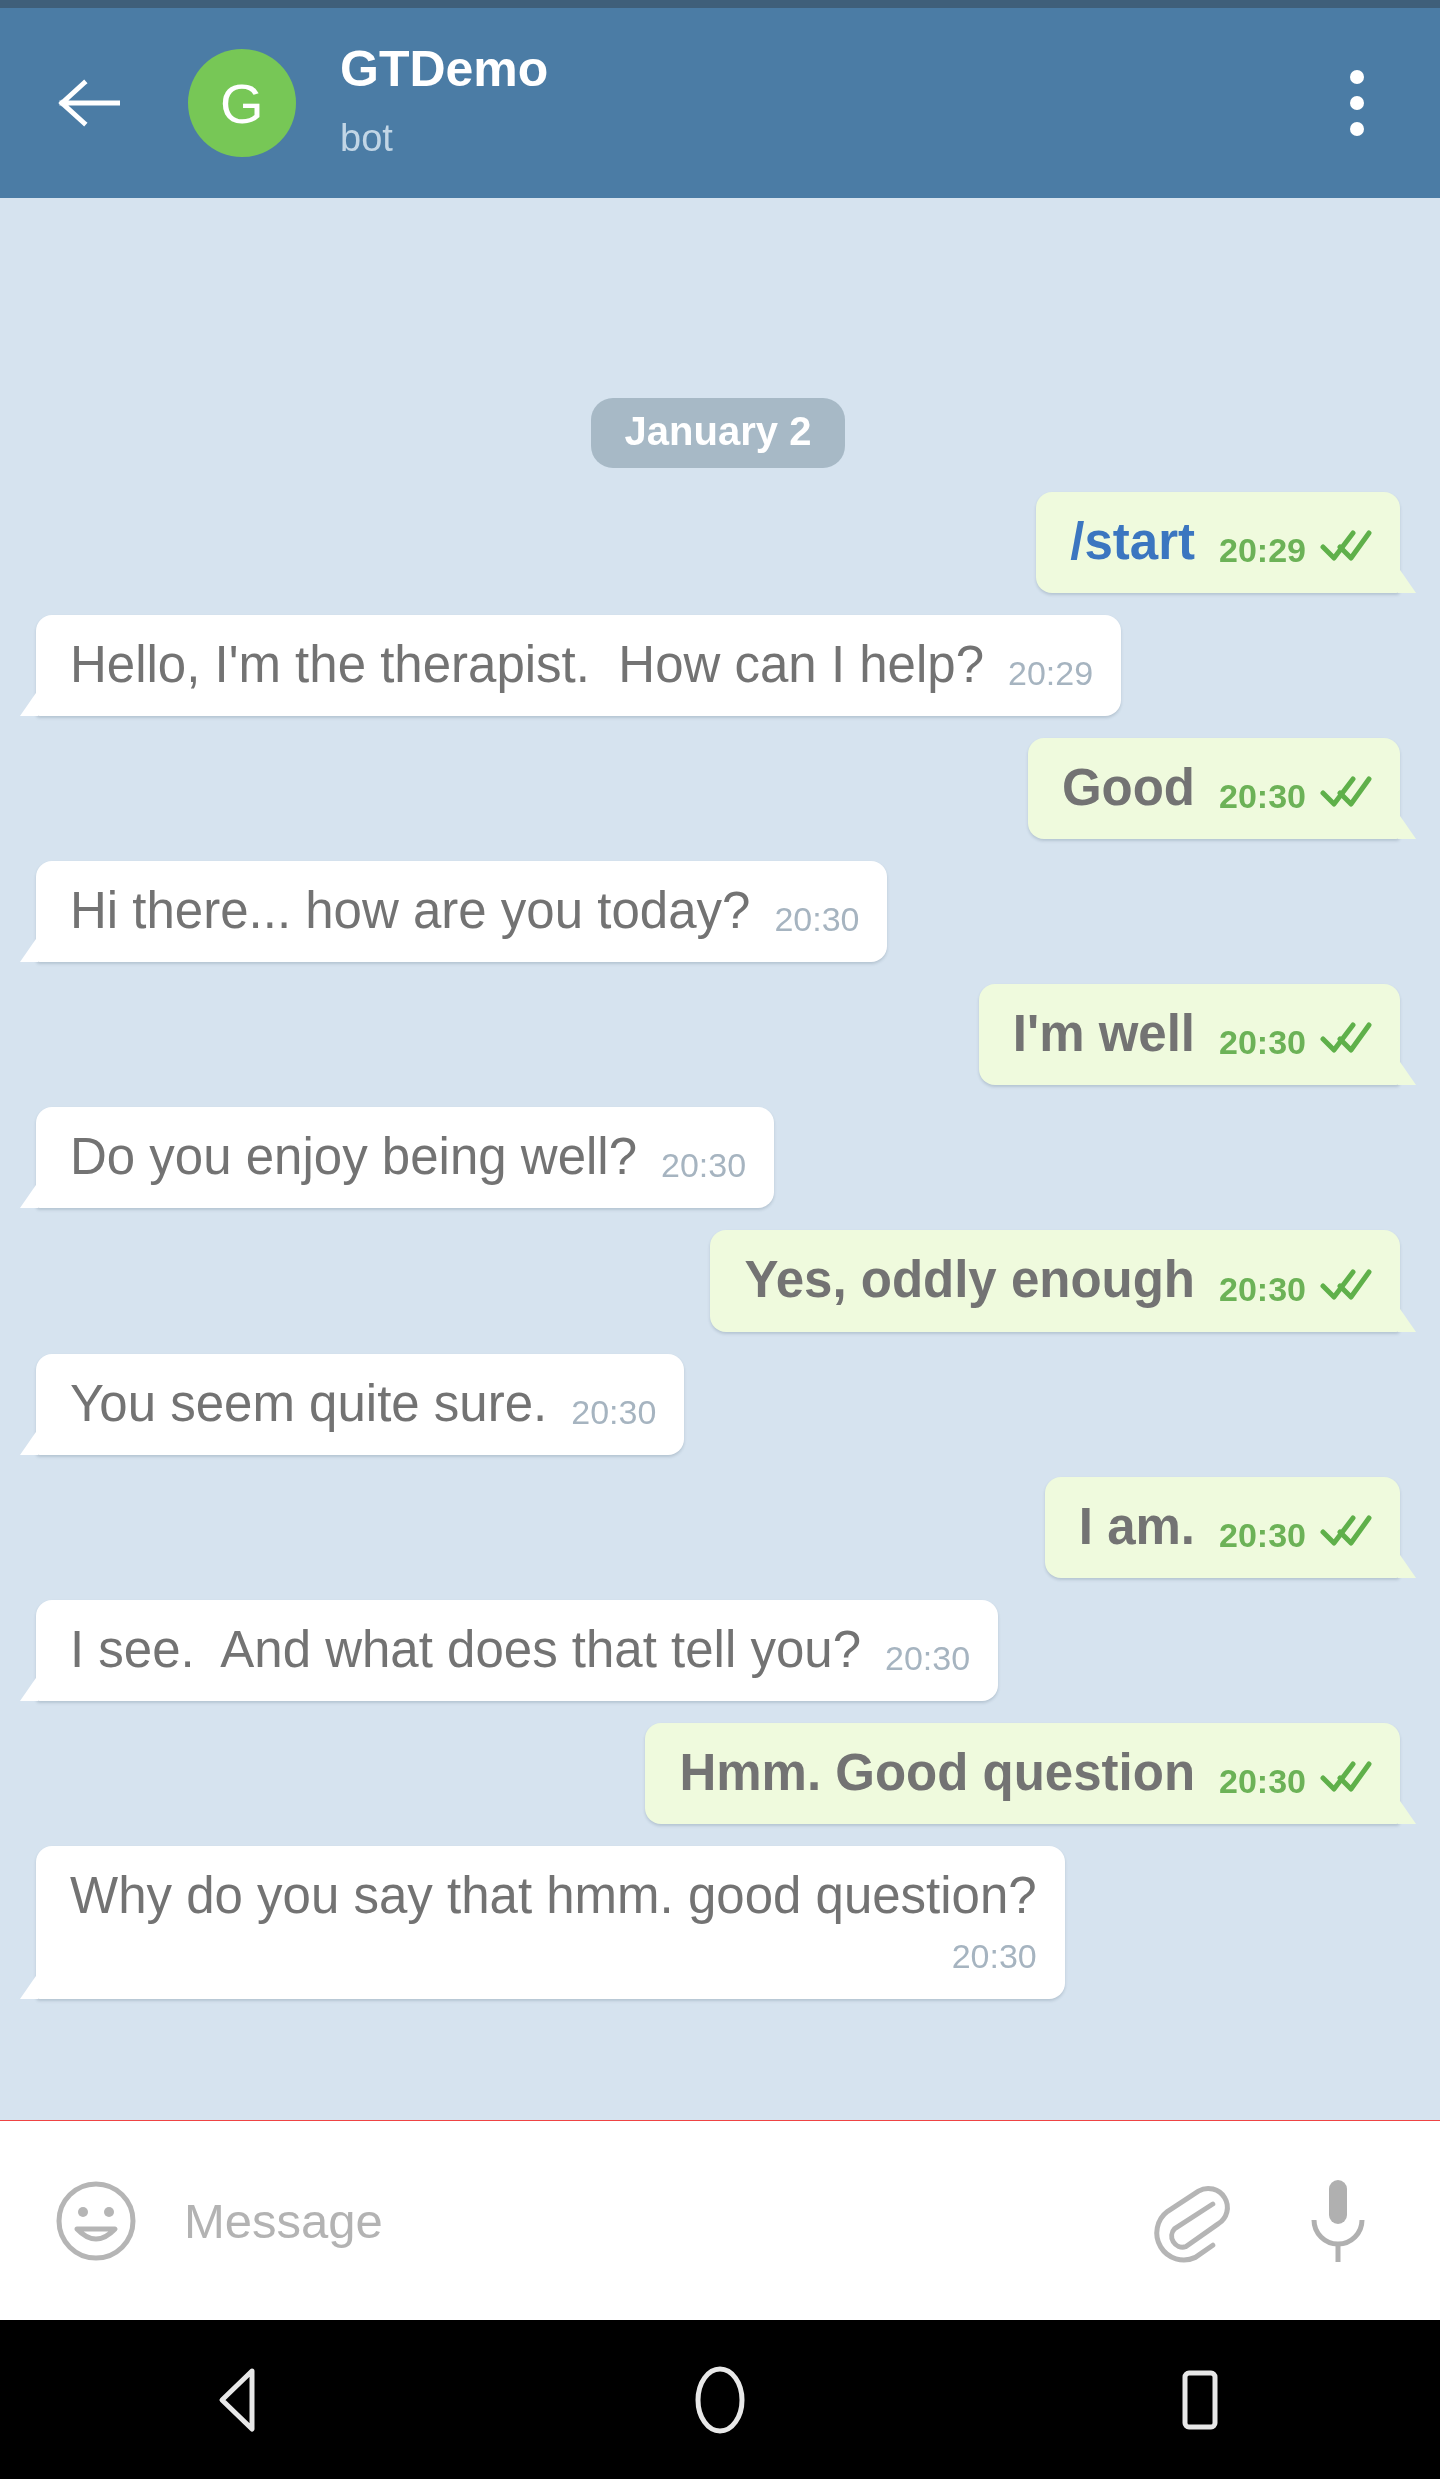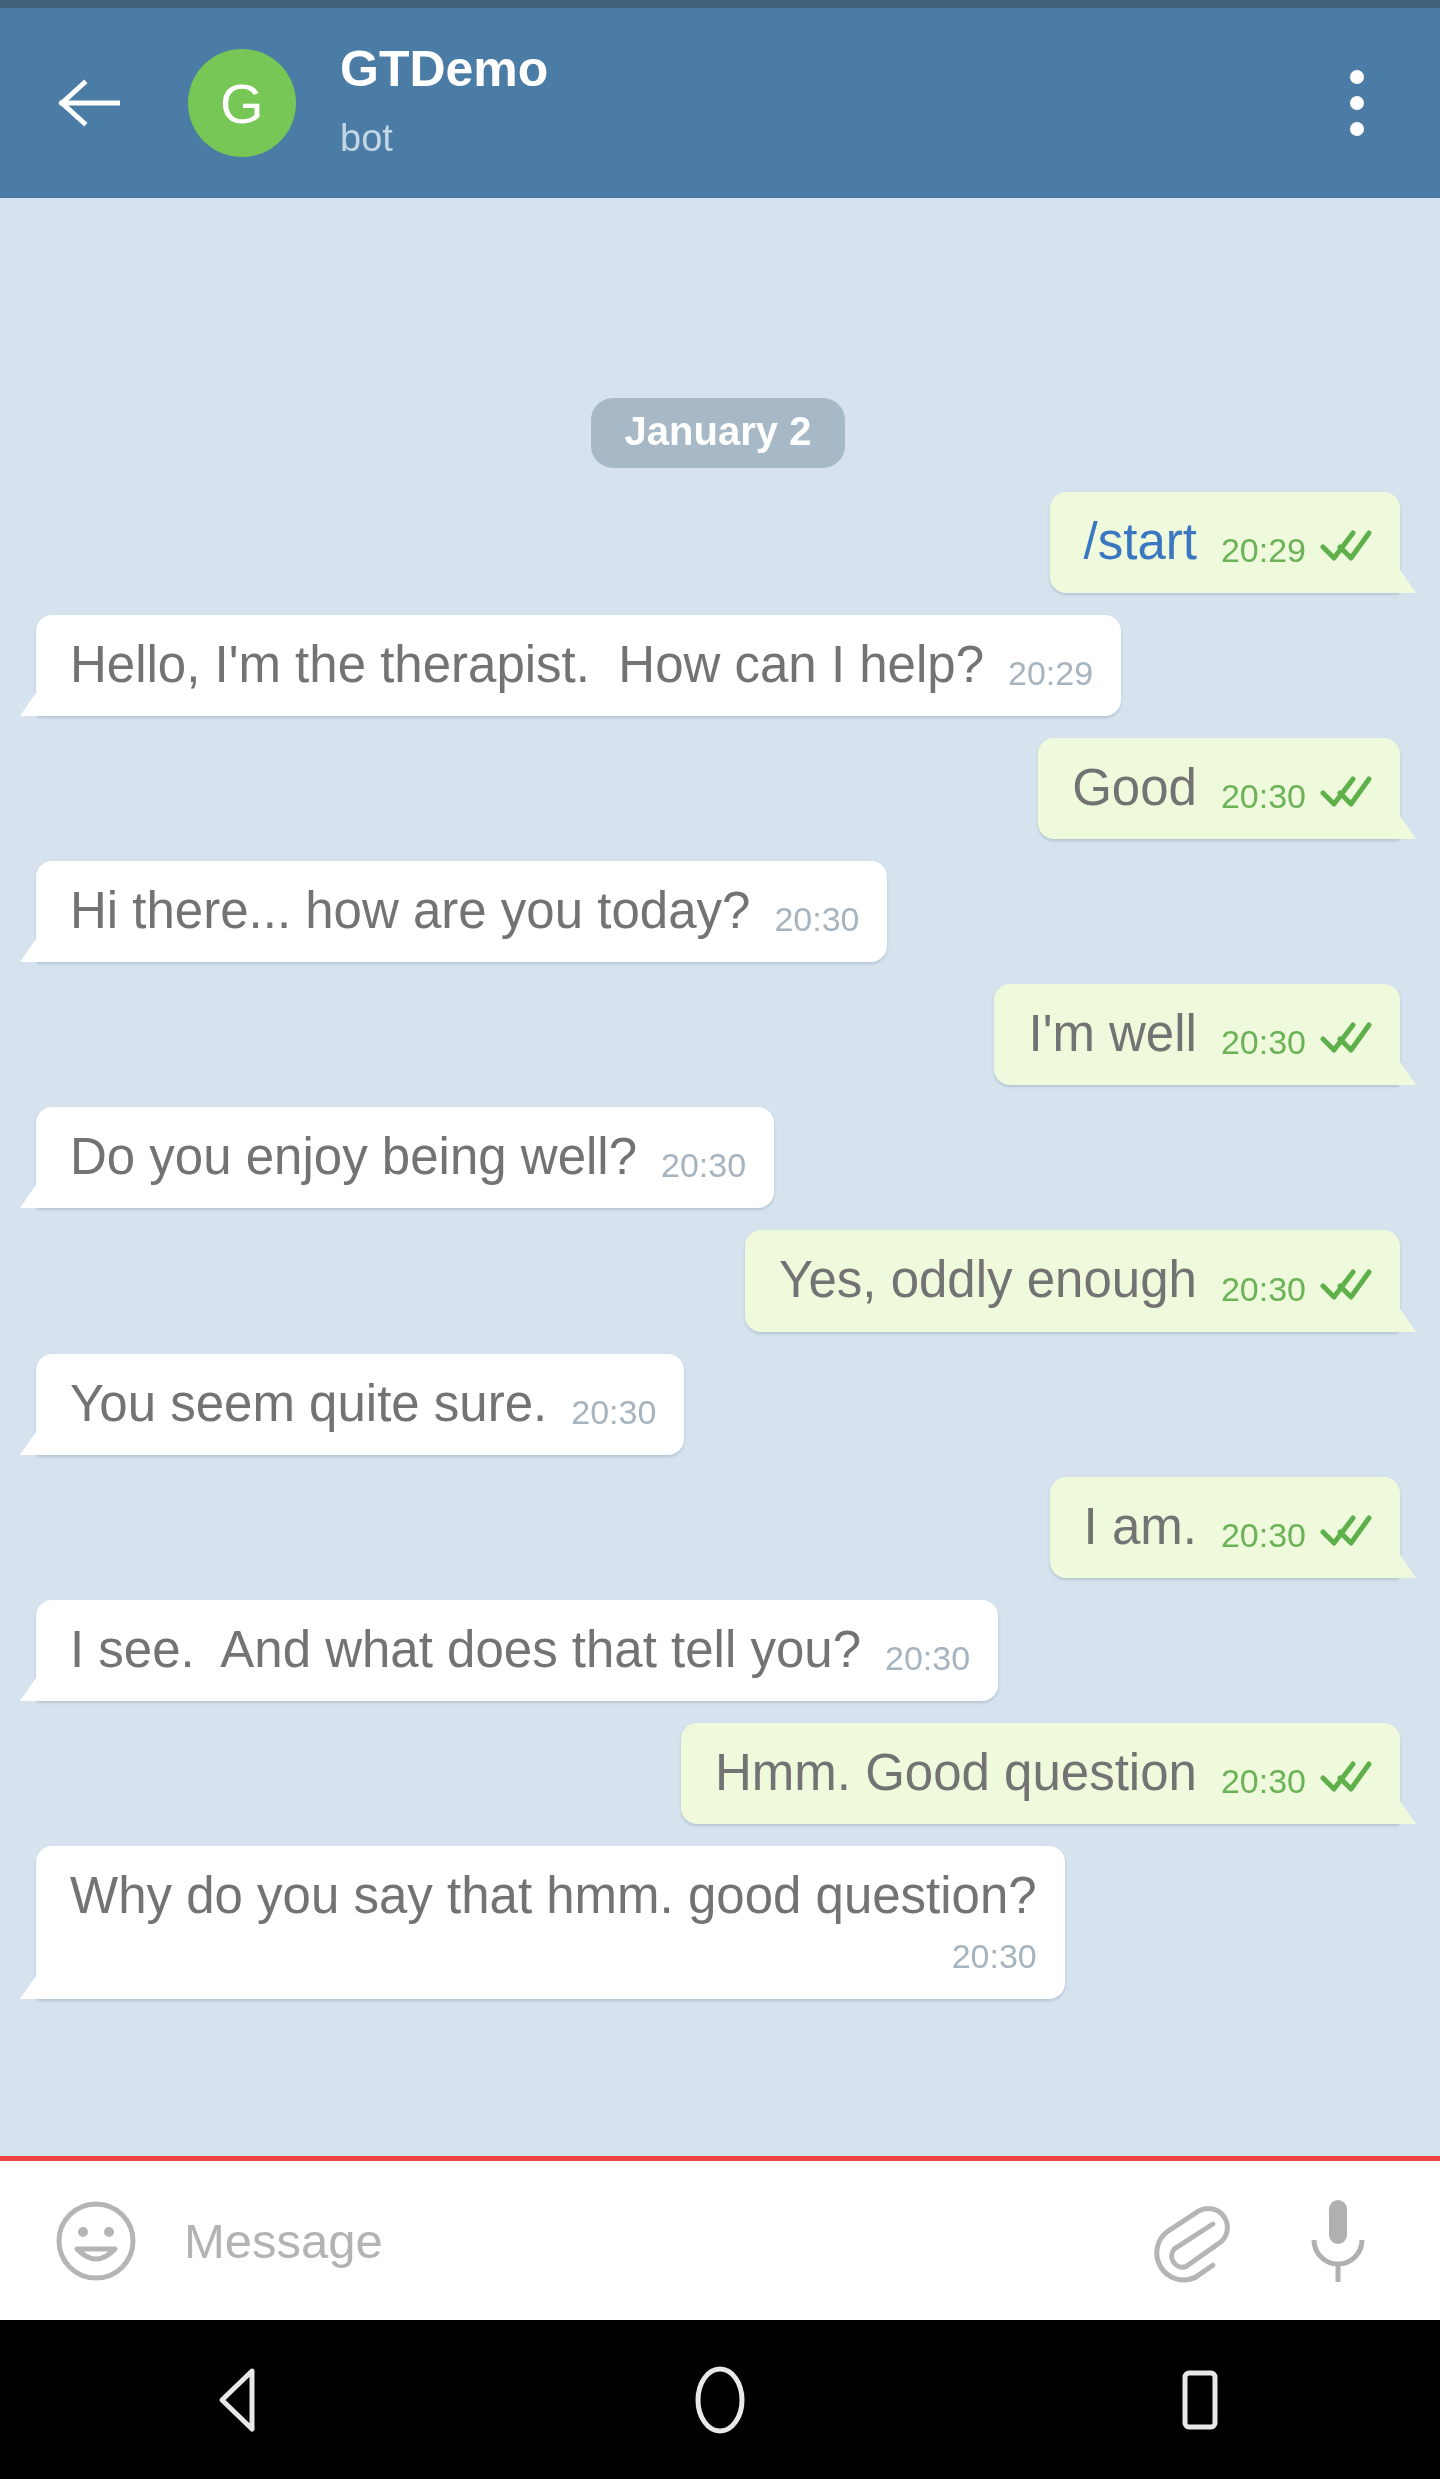--- a/index.html
+++ b/index.html
@@ -146,20 +146,21 @@
   }
   .bubble.in {
     background: #ffffff;
     border-bottom-left-radius: 4px;
     margin-left: 14px;
   }
   .bubble.out {
     background: #effadd;
     border-bottom-right-radius: 4px;
     margin-right: 14px;
+    font-weight: bold;
   }
   
   .bubble.in::after {
     content: "";
     position: absolute;
     left: -16px;
     bottom: 0;
     width: 0; height: 0;
     border-style: solid;
     border-width: 0 0 26px 18px;
@@ -210,28 +211,28 @@
     display: block;
   }
   .bubble.wrap .metaline {
     display: block;
     text-align: right;
     margin-top: 18px;
   }
 
   
   .composer {
-    height: 164px;
+    height: 200px;
     background: #ffffff;
     flex: 0 0 auto;
     display: flex;
     align-items: center;
     padding: 0 46px 0 50px;
     box-sizing: border-box;
-    border-top: 5px solid #ef4444;
+    border-top: 1px solid #ef4444;
   }
   .emoji-btn {
     width: 92px;
     height: 92px;
     flex: 0 0 auto;
     display: flex;
     align-items: center;
     justify-content: center;
     cursor: pointer;
   }

